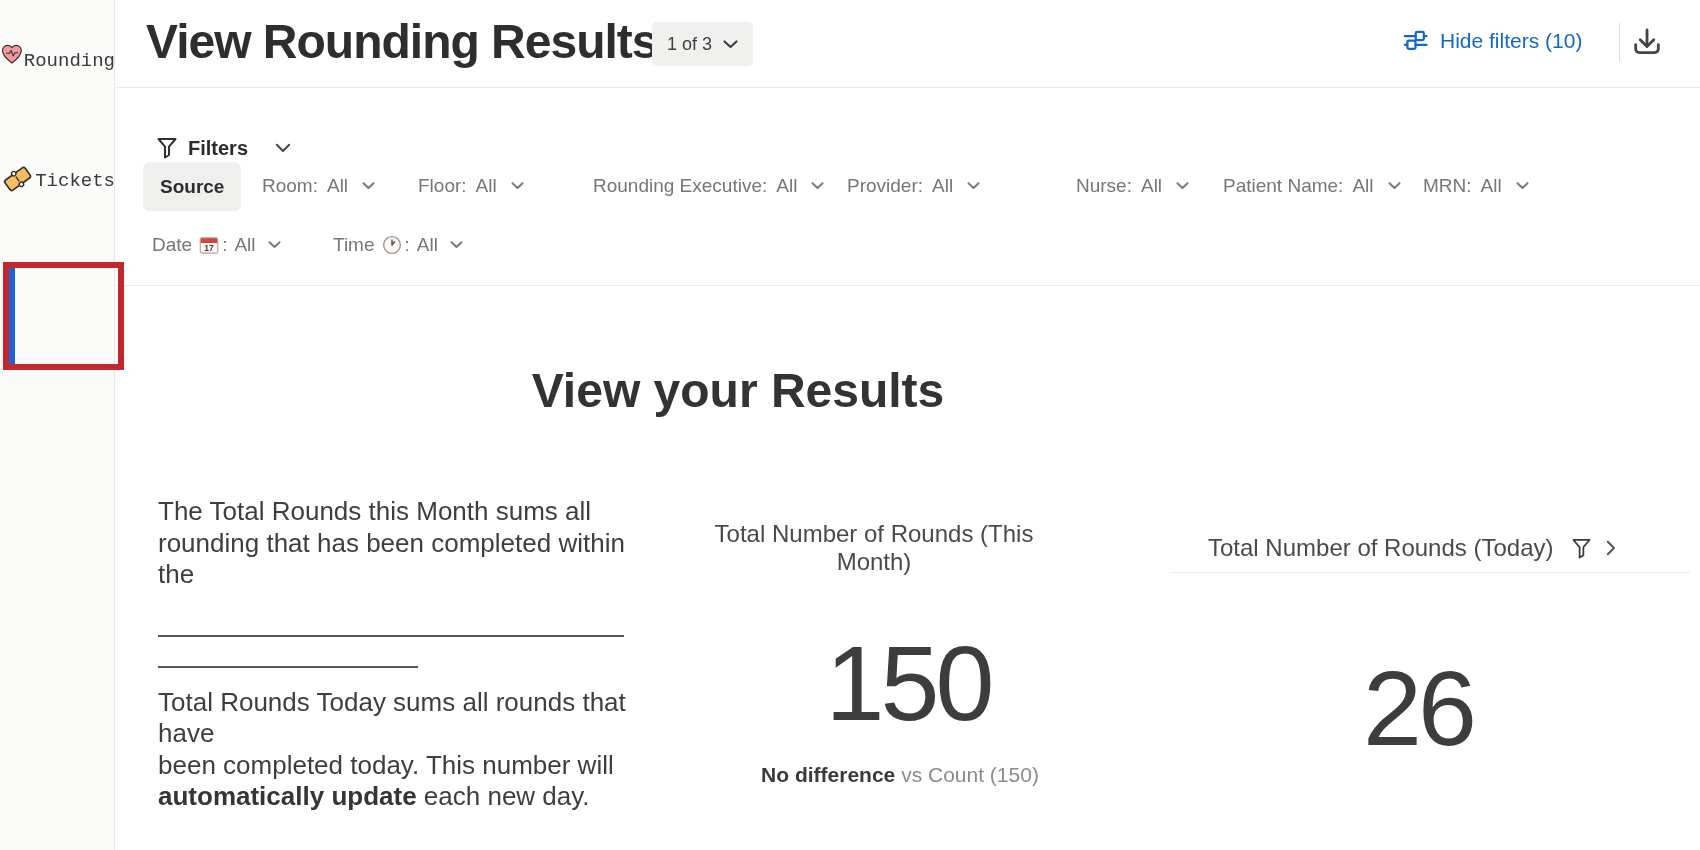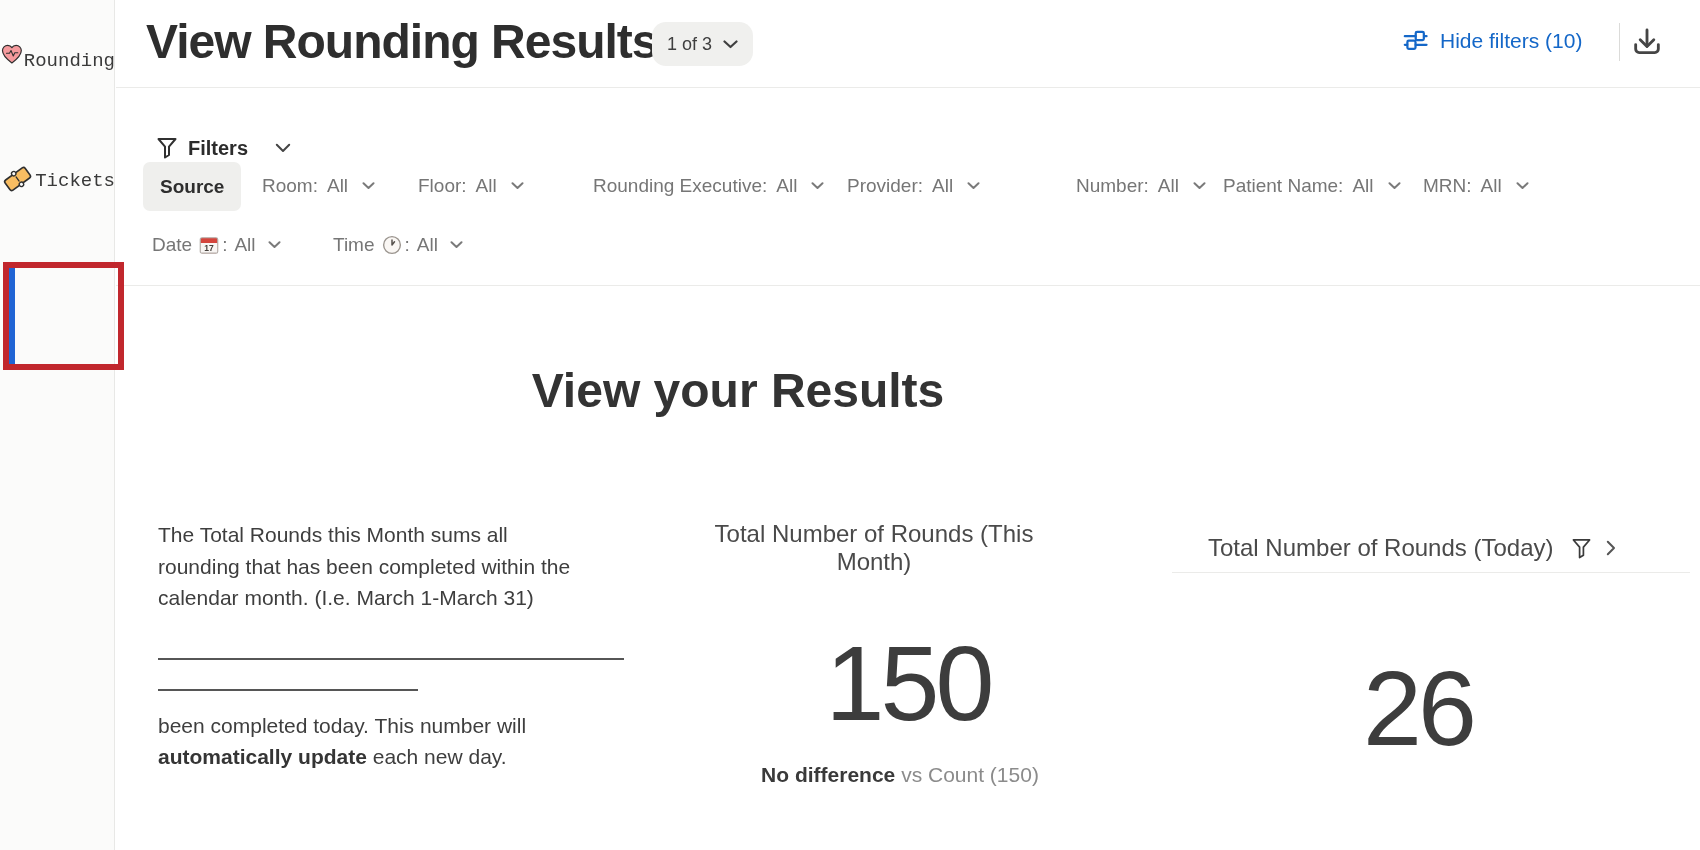--- a/index.html
+++ b/index.html
@@ -23,21 +23,21 @@
   #nav-insights { top:277px; }
   #nav-rounding svg { margin-bottom:14px; }
   #nav-tickets  svg { margin-bottom:3px; }
   #nav-insights svg { margin-bottom:9px; }
   .nav-label { font-size:19px; color:#3a3a3a; }
   .active-bar { position:absolute; left:9px; top:268px; width:6px; height:97px; background:#2064d4; }
   .annotation-box { position:absolute; left:3px; top:262px; width:121px; height:108px; border:6px solid #c1272d; z-index:6; pointer-events:none; }
 
   
   .page-title { position:absolute; left:146px; top:14px; font-size:48px; font-weight:700; letter-spacing:-1px; color:#2e2e2e; }
-  .pager-chip { position:absolute; left:652px; top:22px; height:44px; padding:0 15px; background:#f0f0ee; border-radius:14px;
+  .pager-chip { position:absolute; left:652px; top:22px; height:44px; padding:0 15px; background:#f0f0ee; border-radius:5px;
                 display:flex; align-items:center; gap:11px; font-size:18px; color:#3f3f3f; cursor:pointer; }
   .hide-filters { position:absolute; left:1402px; top:27px; display:flex; align-items:center; gap:11px;
                   color:#1467c8; font-size:21px; cursor:pointer; }
   .v-div { position:absolute; left:1619px; top:23px; width:1px; height:38px; background:#dbdbd9; }
   .download-btn { position:absolute; left:1628px; top:23px; width:38px; height:38px; display:flex; align-items:center; justify-content:center; cursor:pointer; }
   .rule { position:absolute; height:1px; background:#ebebe9; }
   #rule-header  { left:116px; right:0; top:87px; }
   #rule-filters { left:116px; right:0; top:285px; }
 
   
@@ -48,21 +48,21 @@
             display:flex; align-items:center; font-size:19px; font-weight:700; color:#2e2e2e; cursor:pointer; }
   .f-item { position:absolute; top:161px; height:50px; display:flex; align-items:center; gap:9px;
             font-size:19px; color:#767676; cursor:pointer; white-space:nowrap; }
   .f-item .chev { margin-left:5px; }
   .f-item2 { top:224px; height:42px; gap:7px; }
   .f-item2 .sep { margin-left:-4px; }
 
   
   .results-heading { position:absolute; left:438px; top:331px; width:600px; text-align:center;
                      font-size:48px; font-weight:700; color:#333333;margin-top:32px; }
-  .desc { position:absolute; left:158px; top:519px; width:480px; font-size:21px; line-height:31.5px; color:#3e3e3e; }
+  .desc { position:absolute; left:158px; top:496px; width:480px; font-size:26px; line-height:31.5px; color:#3e3e3e; }
   .hr-long  { width:466px; height:2px; background:#565656; margin-top:44px; }
   .hr-short { width:260px; height:2px; background:#565656; margin-top:29px; }
   .desc .p2 { margin-top:19px; }
   .desc b { font-weight:700; color:#353535; }
 
   .metric-label { position:absolute; font-size:24px; color:#4a4a4a; }
   #month-label { left:674px; top:520px; width:400px; text-align:center; }
   .metric-value { position:absolute; width:400px; text-align:center; font-size:106px; line-height:1;
                   letter-spacing:-4px; color:#3d3d3d; font-weight:300; }
   #month-value { left:708px; top:630px; }
@@ -178,21 +178,21 @@
     </svg>
 </div>
 <div class="f-item" style="left:847px">
   <span>Provider:</span>
   <span>All</span>
   <svg class="chev" width="13" height="8" viewBox="0 0 13 8">
       <path d="M1.5 1.3 L6.5 6 L11.5 1.3" fill="none" stroke="#7a7a7a" stroke-width="2" stroke-linecap="round" stroke-linejoin="round"></path>
     </svg>
 </div>
 <div class="f-item" style="left:1076px">
-  <span>Number:</span>
+  <span>Nurse:</span>
   <span>All</span>
   <svg class="chev" width="13" height="8" viewBox="0 0 13 8">
       <path d="M1.5 1.3 L6.5 6 L11.5 1.3" fill="none" stroke="#7a7a7a" stroke-width="2" stroke-linecap="round" stroke-linejoin="round"></path>
     </svg>
 </div>
 <div class="f-item" style="left:1223px">
   <span>Patient Name:</span>
   <span>All</span>
   <svg class="chev" width="13" height="8" viewBox="0 0 13 8">
       <path d="M1.5 1.3 L6.5 6 L11.5 1.3" fill="none" stroke="#7a7a7a" stroke-width="2" stroke-linecap="round" stroke-linejoin="round"></path>
@@ -234,25 +234,25 @@
 </div>
 
 <div class="rule" id="rule-filters"></div>
 
 <div class="results-heading">View your Results</div>
 
 <div class="desc">
   <div>
     <div>The Total Rounds this Month sums all</div>
     <div>rounding that has been completed within the</div>
-    <div>calendar month. (I.e. March 1-March 31)</div>
   </div>
   <div class="hr-long"></div>
   <div class="hr-short"></div>
   <div class="p2">
+    <div>Total Rounds Today sums all rounds that have</div>
     <div>been completed today. This number will</div>
     <div><b>automatically update</b><span> each new day.</span></div>
   </div>
 </div>
 
 <div class="metric-label" id="month-label">Total Number of Rounds (This Month)</div>
 <div class="metric-value" id="month-value">150</div>
 <div id="month-comp">
   <b>No difference</b><span> vs Count (150)</span>
 </div>

